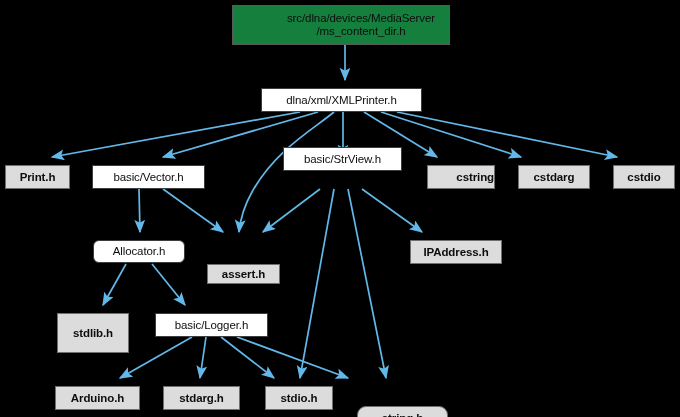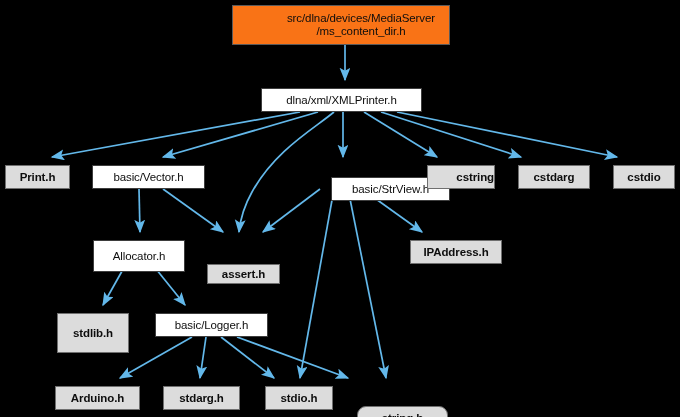--- a/index.html
+++ b/index.html
@@ -35,21 +35,21 @@
     font-family: "Liberation Sans", sans-serif;
     font-size: 11.5px;
     line-height: 13px;
     letter-spacing: -0.1px;
     white-space: pre;
     cursor: pointer;
     user-select: none;
   }
   .node-box.fill-white { background: #ffffff; border-color: #3d3d3d; }
   .node-box.fill-grey  { background: #dcdcdc; border-color: #6f6f6f; font-weight: bold; }
-  .node-box.fill-dark  { background: #f97316; border-color: #5a5a5a; padding-left: 40px; }
+  .node-box.fill-dark  { background: #15803d; border-color: #5a5a5a; padding-left: 40px; }
   .node-label { pointer-events: none; }
 </style>
 </head>
 <body>
 
 <div id="graph-root">
   <svg id="graph-svg" viewBox="0 0 680 417" xmlns="http://www.w3.org/2000/svg">
     <defs>
       <marker id="arrowhead" markerWidth="9" markerHeight="9" refX="7.2" refY="3.2" orient="auto" markerUnits="strokeWidth">
         <path d="M0,0 L8,3.2 L0,6.4 L1.7,3.2 Z" fill="#63b8ea"></path>
@@ -77,25 +77,25 @@
         <path d="M221,337 L274,378" fill="none" stroke="#63b8ea" stroke-width="1.7" marker-end="url(#arrowhead)"></path>
         <path d="M237,337 L348,378" fill="none" stroke="#63b8ea" stroke-width="1.7" marker-end="url(#arrowhead)"></path>
       </g>
   </svg>
   <div id="nodes-layer">
       <div class="node-box fill-dark" style="left: 232px; top: 5px; width: 218px; height: 40px;"><span class="node-label">src/dlna/devices/MediaServer
 /ms_content_dir.h</span></div>
       <div class="node-box fill-white" style="left: 261px; top: 88px; width: 161px; height: 24px;"><span class="node-label">dlna/xml/XMLPrinter.h</span></div>
       <div class="node-box fill-grey" style="left: 5px; top: 165px; width: 65px; height: 24px;"><span class="node-label">Print.h</span></div>
       <div class="node-box fill-white" style="left: 92px; top: 165px; width: 113px; height: 24px;"><span class="node-label">basic/Vector.h</span></div>
-      <div class="node-box fill-white" style="left: 283px; top: 177px; width: 119px; height: 24px; margin-left: 48px;"><span class="node-label">basic/StrView.h</span></div>
+      <div class="node-box fill-white" style="left: 283px; top: 147px; width: 119px; height: 24px;"><span class="node-label">basic/StrView.h</span></div>
       <div class="node-box fill-grey" style="left: 427px; top: 165px; width: 68px; height: 24px; justify-content: flex-end;"><span class="node-label">cstring</span></div>
       <div class="node-box fill-grey" style="left: 518px; top: 165px; width: 72px; height: 24px;"><span class="node-label">cstdarg</span></div>
       <div class="node-box fill-grey" style="left: 613px; top: 165px; width: 62px; height: 24px;"><span class="node-label">cstdio</span></div>
-      <div class="node-box fill-white" style="left: 93px; top: 240px; width: 92px; height: 32px;"><span class="node-label">Allocator.h</span></div>
+      <div class="node-box fill-white" style="left: 93px; top: 240px; width: 92px; height: 23px; border-radius: 6px;"><span class="node-label">Allocator.h</span></div>
       <div class="node-box fill-grey" style="left: 207px; top: 240px; width: 73px; height: 20px; margin-top: 24px;"><span class="node-label">assert.h</span></div>
       <div class="node-box fill-grey" style="left: 410px; top: 240px; width: 92px; height: 24px;"><span class="node-label">IPAddress.h</span></div>
       <div class="node-box fill-grey" style="left: 57px; top: 313px; width: 72px; height: 40px;"><span class="node-label">stdlib.h</span></div>
       <div class="node-box fill-white" style="left: 155px; top: 313px; width: 113px; height: 24px;"><span class="node-label">basic/Logger.h</span></div>
       <div class="node-box fill-grey" style="left: 55px; top: 386px; width: 85px; height: 24px;"><span class="node-label">Arduino.h</span></div>
       <div class="node-box fill-grey" style="left: 163px; top: 386px; width: 77px; height: 24px;"><span class="node-label">stdarg.h</span></div>
       <div class="node-box fill-grey" style="left: 265px; top: 386px; width: 68px; height: 24px;"><span class="node-label">stdio.h</span></div>
       <div class="node-box fill-grey" style="left: 357px; top: 406px; width: 91px; height: 24px; border-radius: 9px;"><span class="node-label">string.h</span></div>
     </div>
 </div>

